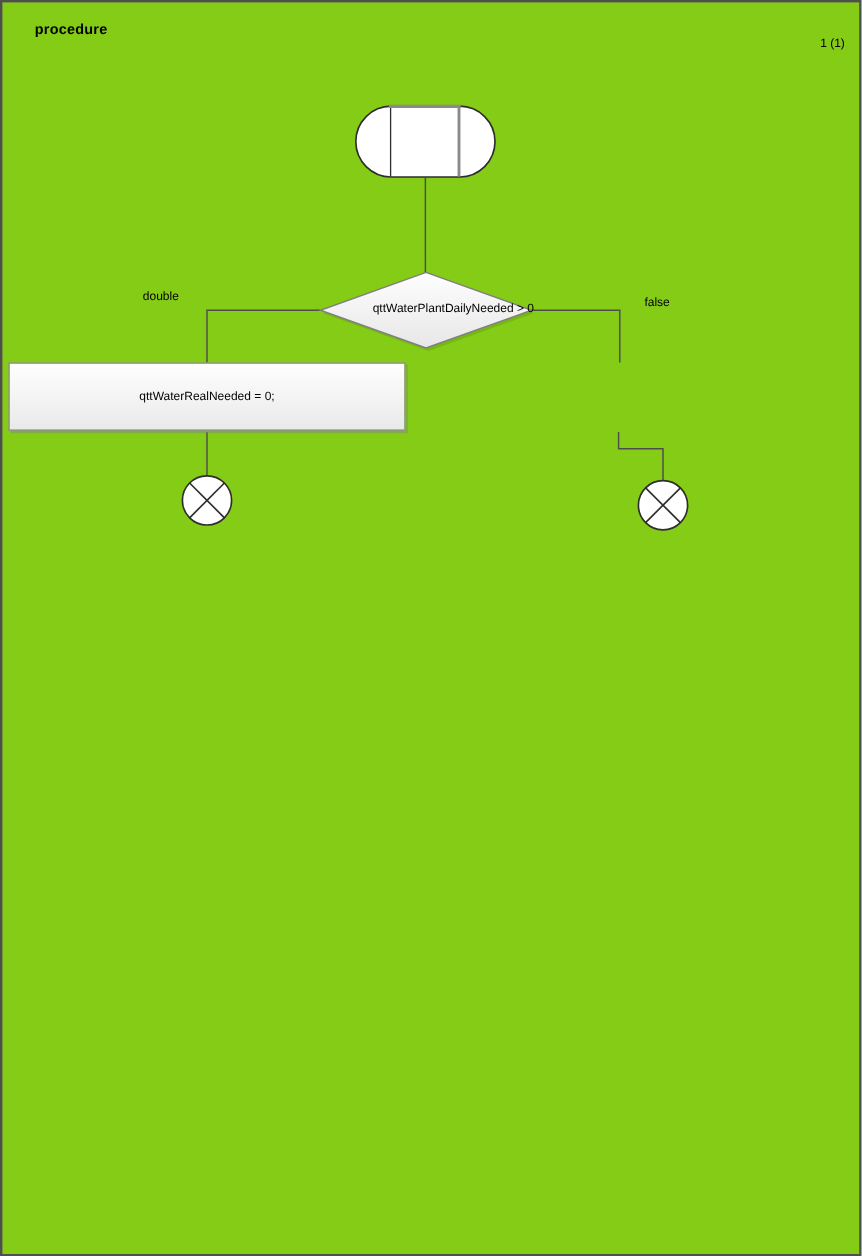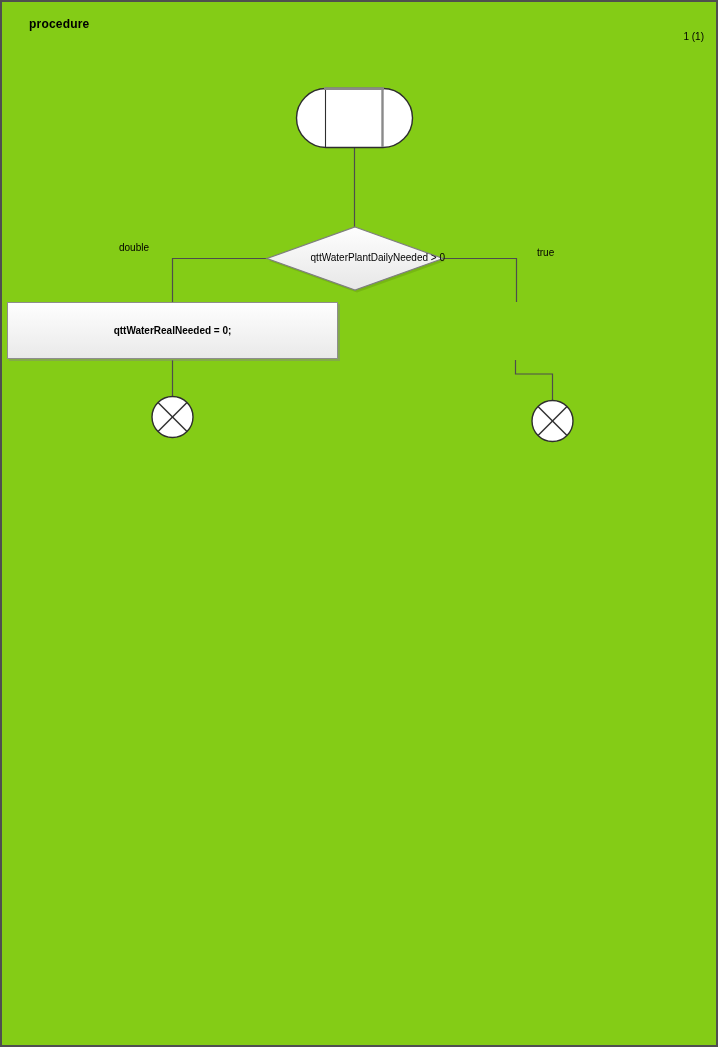--- a/index.html
+++ b/index.html
@@ -42,21 +42,20 @@
   }
   .action-box {
     position: absolute;
     box-sizing: border-box;
     height: 57px;
     border: 1px solid #8e8e8e;
     background: linear-gradient(180deg, #fefefe 0%, #f3f3f3 55%, #e9e9e9 100%);
     box-shadow: 2px 2px 0 rgba(130,130,130,0.45);
     display: flex; align-items: center; justify-content: center;
     font-size: 10px;
-    font-weight: bold;
   }
 </style>
 </head>
 <body>
 
 <div class="page">
 
   <span class="abs hdr-kind">procedure</span>
   <span class="abs hdr-page">1 (1)</span>
 
@@ -96,19 +95,19 @@
     <g stroke="#2e2e2e" stroke-width="1.4" fill="#ffffff">
       <circle cx="550.5" cy="419" r="20.5"></circle>
       <line x1="536" y1="404.5" x2="565" y2="433.5"></line>
       <line x1="565" y1="404.5" x2="536" y2="433.5"></line>
     </g>
   </svg>
 
   <div class="node-text" style="left:263px; top:250px; width:180px;">qttWaterPlantDailyNeeded &gt; 0</div>
 
   <div class="guard-label" style="left:117px; top:240px;">double</div>
-  <div class="guard-label" style="left:535px; top:245px;">true</div>
+  <div class="guard-label" style="left:535px; top:245px;">false</div>
 
   <div class="action-box" style="left:5px; top:300px; width:331px;">
     <span>qttWaterRealNeeded = 0;</span>
   </div>
 
 </div>
 
 </body></html>

